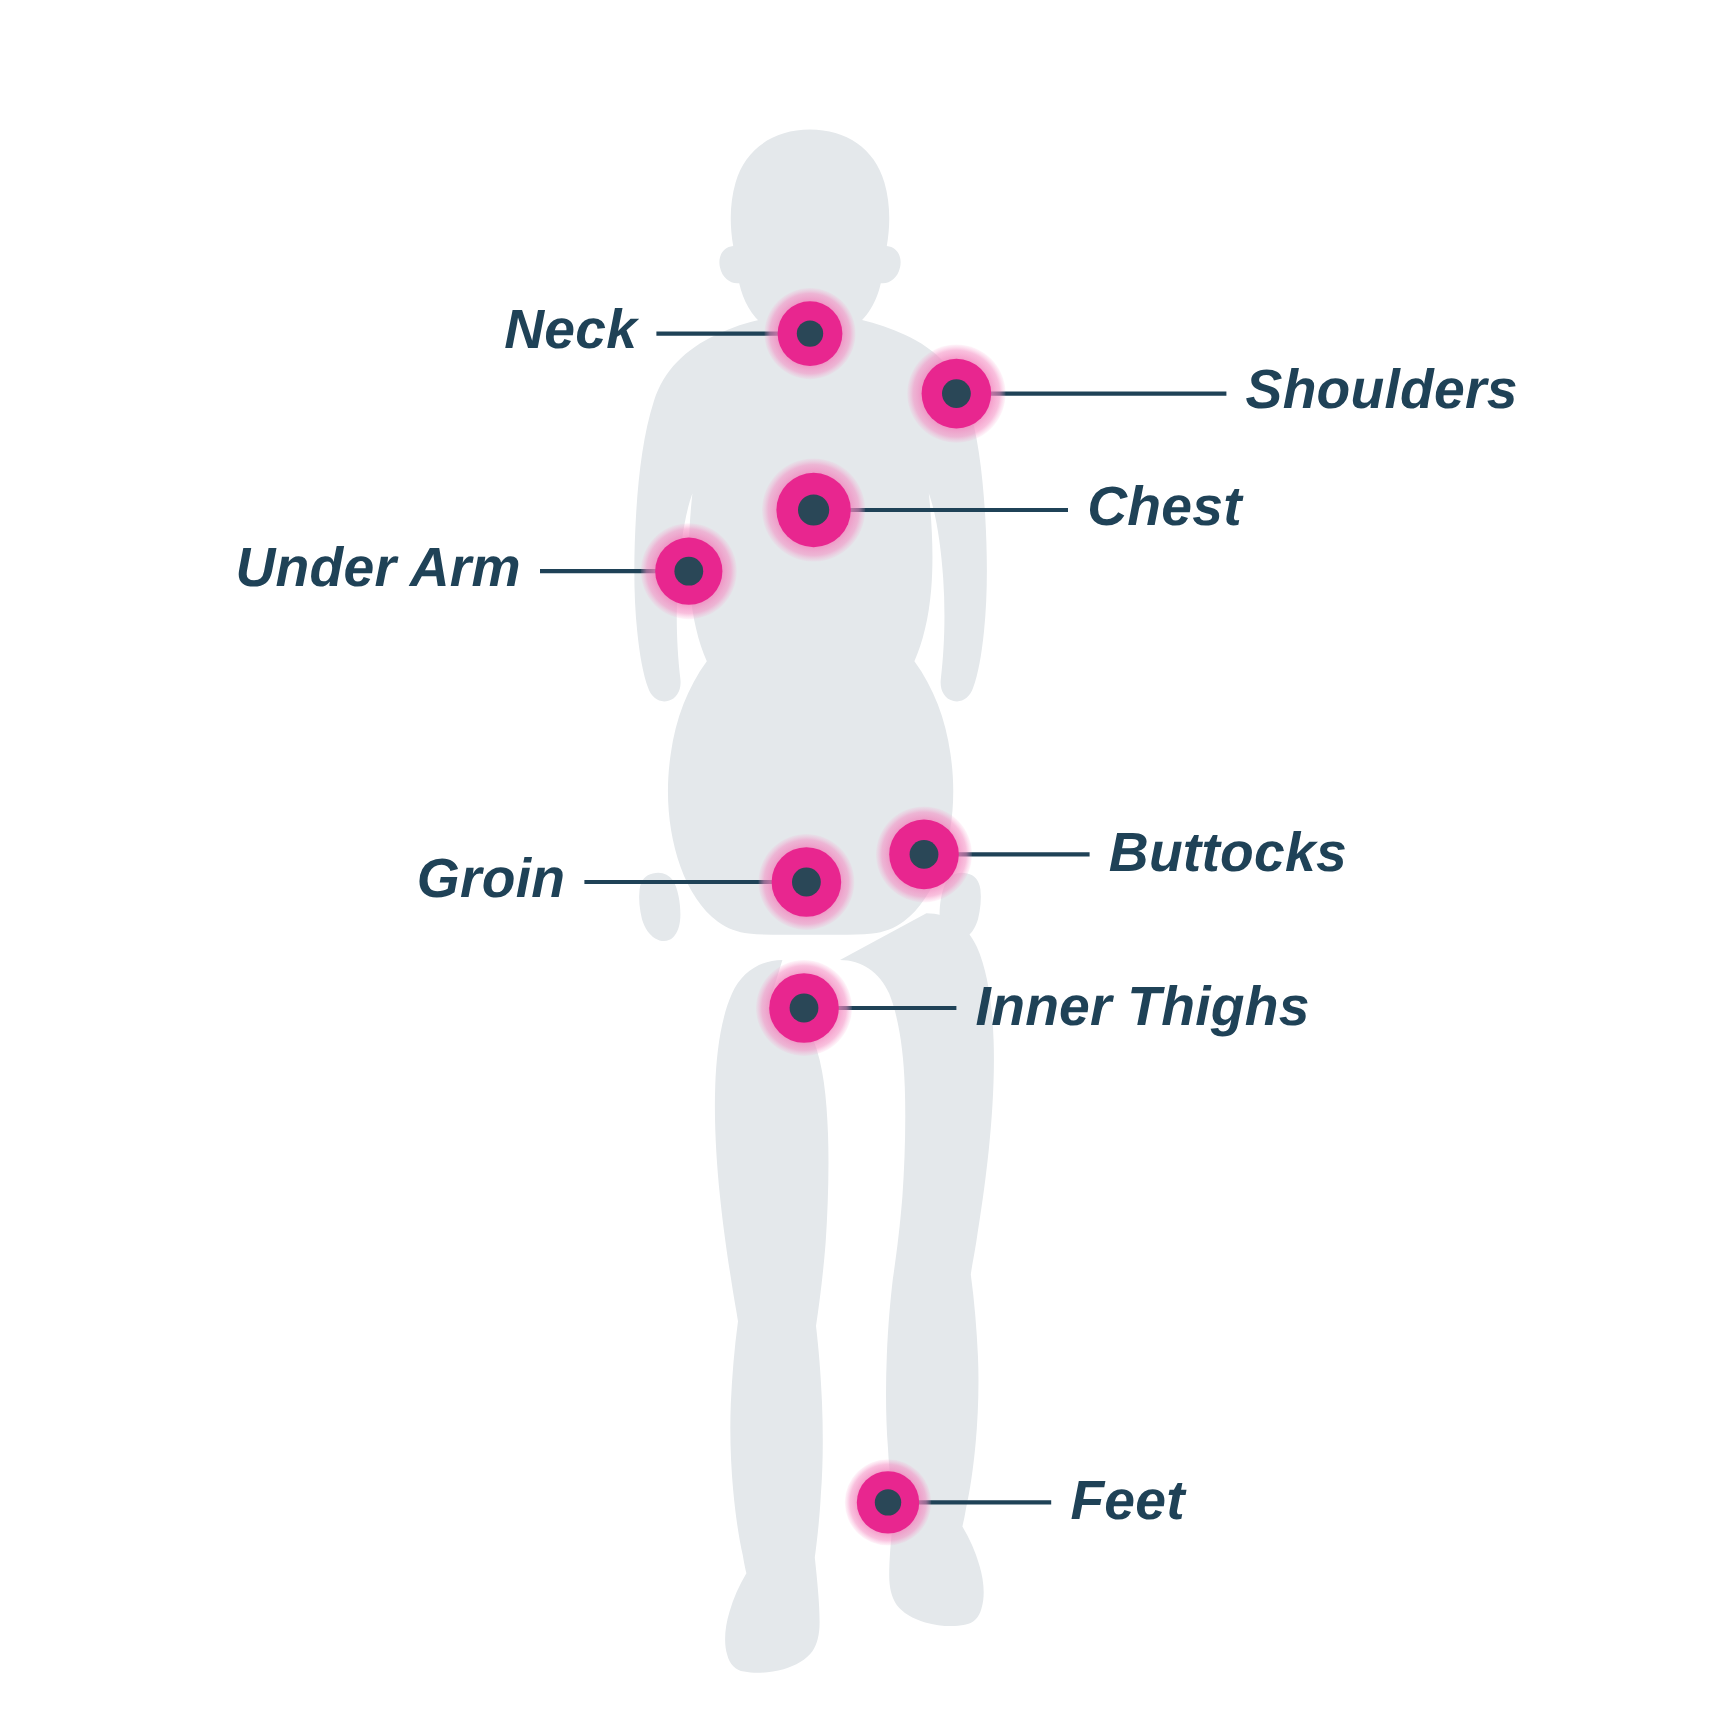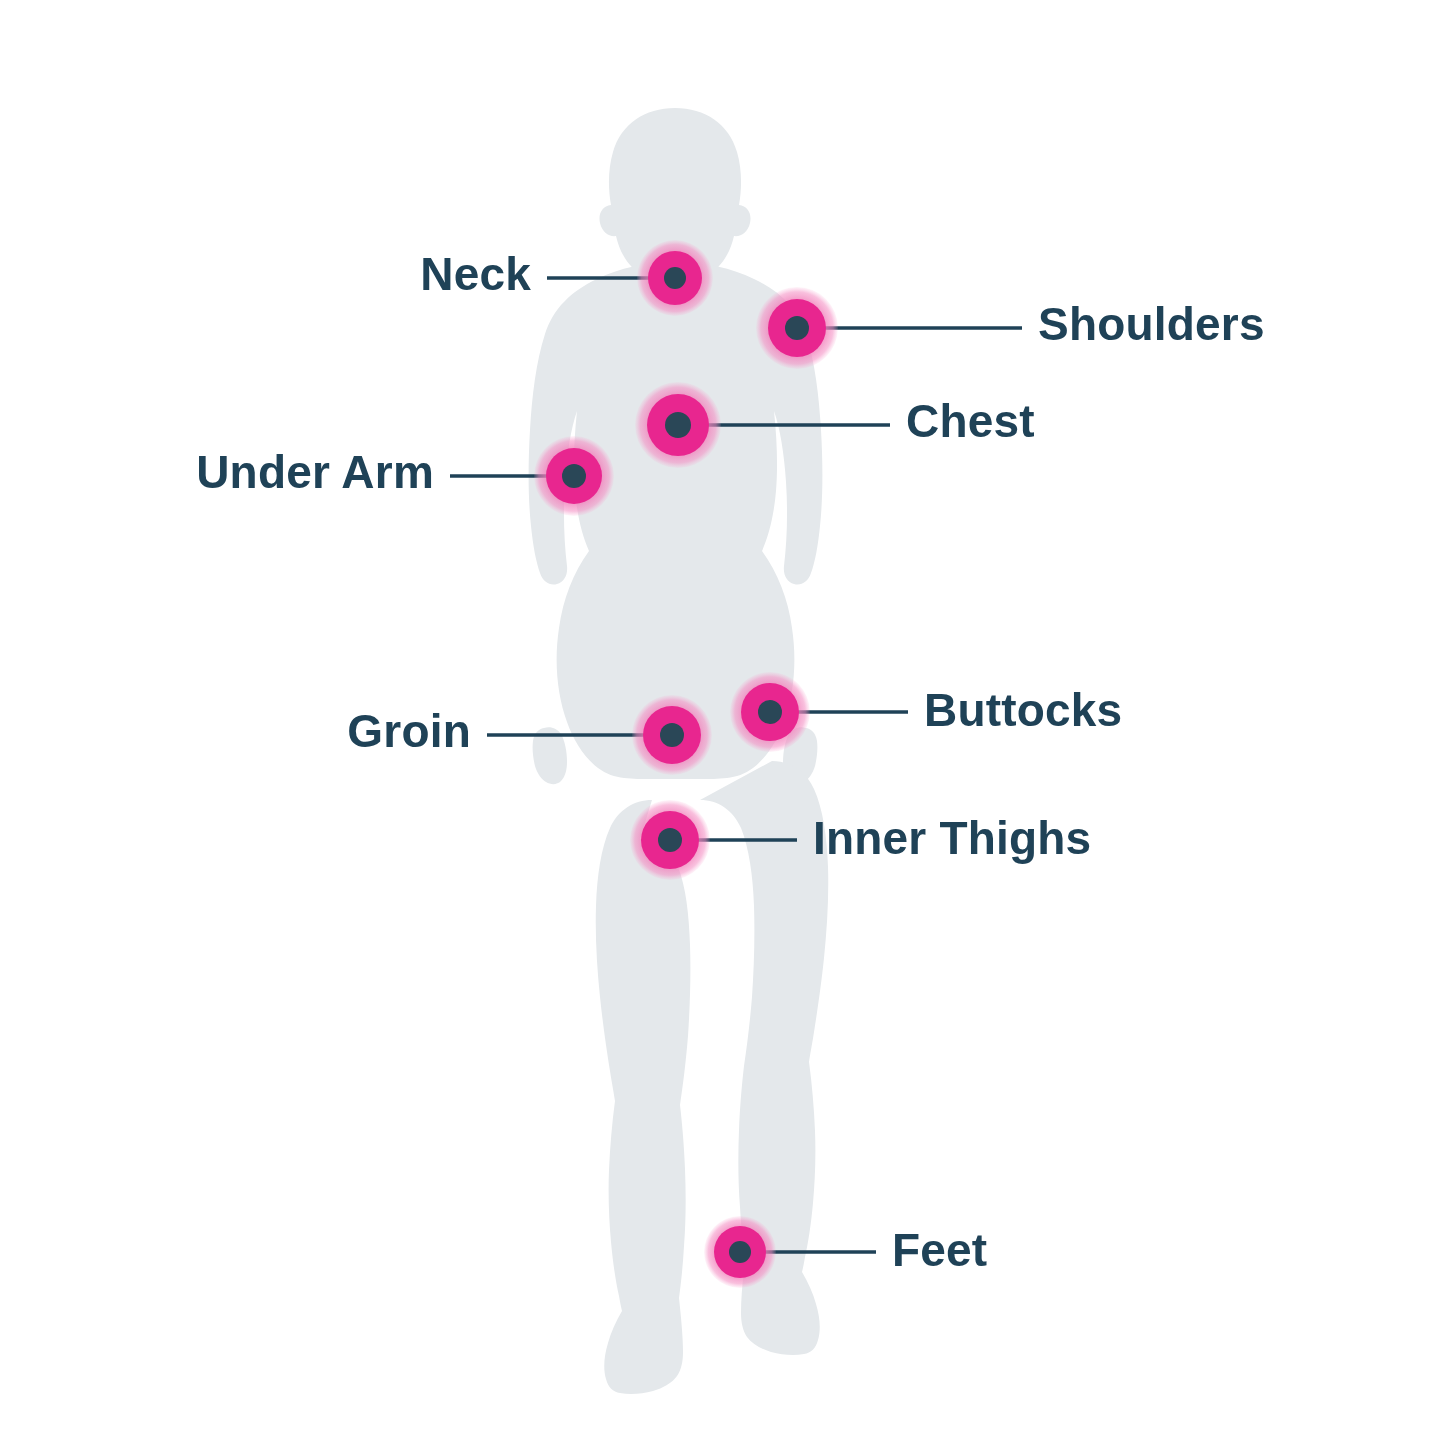--- a/index.html
+++ b/index.html
@@ -12,20 +12,21 @@
     width: 1445px;
     height: 1445px;
     font-family: "Liberation Sans", sans-serif;
     overflow: hidden;
   }
   #stage {
     position: relative;
     width: 1213px;
     height: 1445px;
     background: #ffffff;
+    font-style: italic;
   }
   #diagram-svg {
     position: absolute;
     inset: 0;
     width: 1445px;
     height: 1445px;
     display: block;
   }
   .label-text {
     font-family: "Liberation Sans", sans-serif;

